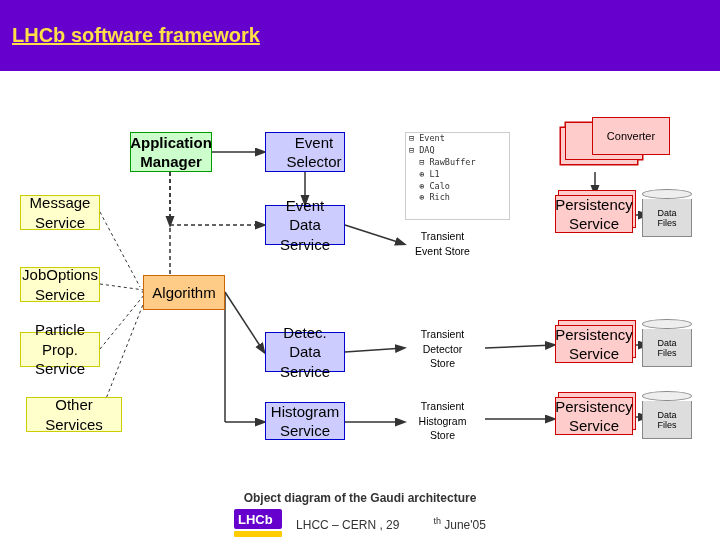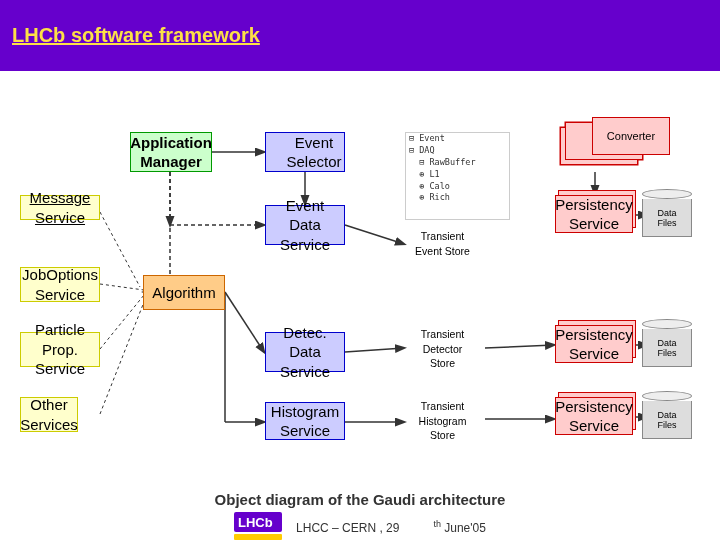--- a/index.html
+++ b/index.html
@@ -100,21 +100,21 @@
 
     svg#arrows {
       position: absolute;
       top: 0; left: 0;
       width: 700px;
       height: 410px;
       pointer-events: none;
     }
 
     #footer-text {
-      font-size: 15px;
+      font-size: 12px;
       font-weight: bold;
       color: #333;
       margin-top: 4px;
       text-align: center;
     }
 
     #lhcc-text {
       font-size: 12px;
       color: #333;
       text-align: center;
@@ -214,21 +214,21 @@
     <div class="box box-blue" style="left:255px;top:55px;width:80px;height:40px;padding-left:20px;">
       Event<br>Selector
     </div>
 
     <div class="box box-pink" style="left:550px;top:50px;width:78px;height:38px;z-index:1;"></div>
     <div class="box box-pink" style="left:555px;top:45px;width:78px;height:38px;z-index:2;"></div>
     <div class="box box-pink" style="left:582px;top:40px;width:78px;height:38px;z-index:3;font-size:11px;">
       Converter
     </div>
 
-    <div class="box box-yellow" style="left:10px;top:118px;width:80px;height:25px;text-decoration:underline;">
+    <div class="box box-yellow" style="left:10px;top:118px;width:80px;height:35px;">
       Message<br>Service
     </div>
 
     <div class="box box-blue" style="left:255px;top:128px;width:80px;height:40px;">
       Event Data<br>Service
     </div>
 
     <div class="tree-img" style="left:395px;top:55px;width:105px;height:88px;font-size:8.5px;line-height:1.4;">
       ⊟ Event<br>
       ⊟ DAQ<br>
@@ -265,21 +265,21 @@
 
     <div style="position:absolute;left:390px;top:248px;width:85px;height:48px;text-align:center;font-size:10.5px;line-height:1.4;display:flex;align-items:center;justify-content:center;">
       Transient<br>Detector<br>Store
     </div>
 
     <div class="box box-pink" style="left:548px;top:243px;width:78px;height:38px;z-index:1;"></div>
     <div class="box box-pink" style="left:545px;top:248px;width:78px;height:38px;z-index:2;">
       Persistency<br>Service
     </div>
 
-    <div class="box box-yellow" style="left:10px;top:320px;width:58px;height:35px;">
+    <div class="box box-yellow" style="left:16px;top:320px;width:96px;height:35px;">
       Other<br>Services
     </div>
 
     <div class="box box-blue" style="left:255px;top:325px;width:80px;height:38px;">
       Histogram<br>Service
     </div>
 
     <div style="position:absolute;left:390px;top:320px;width:85px;height:48px;text-align:center;font-size:10.5px;line-height:1.4;display:flex;align-items:center;justify-content:center;">
       Transient<br>Histogram<br>Store
     </div>

